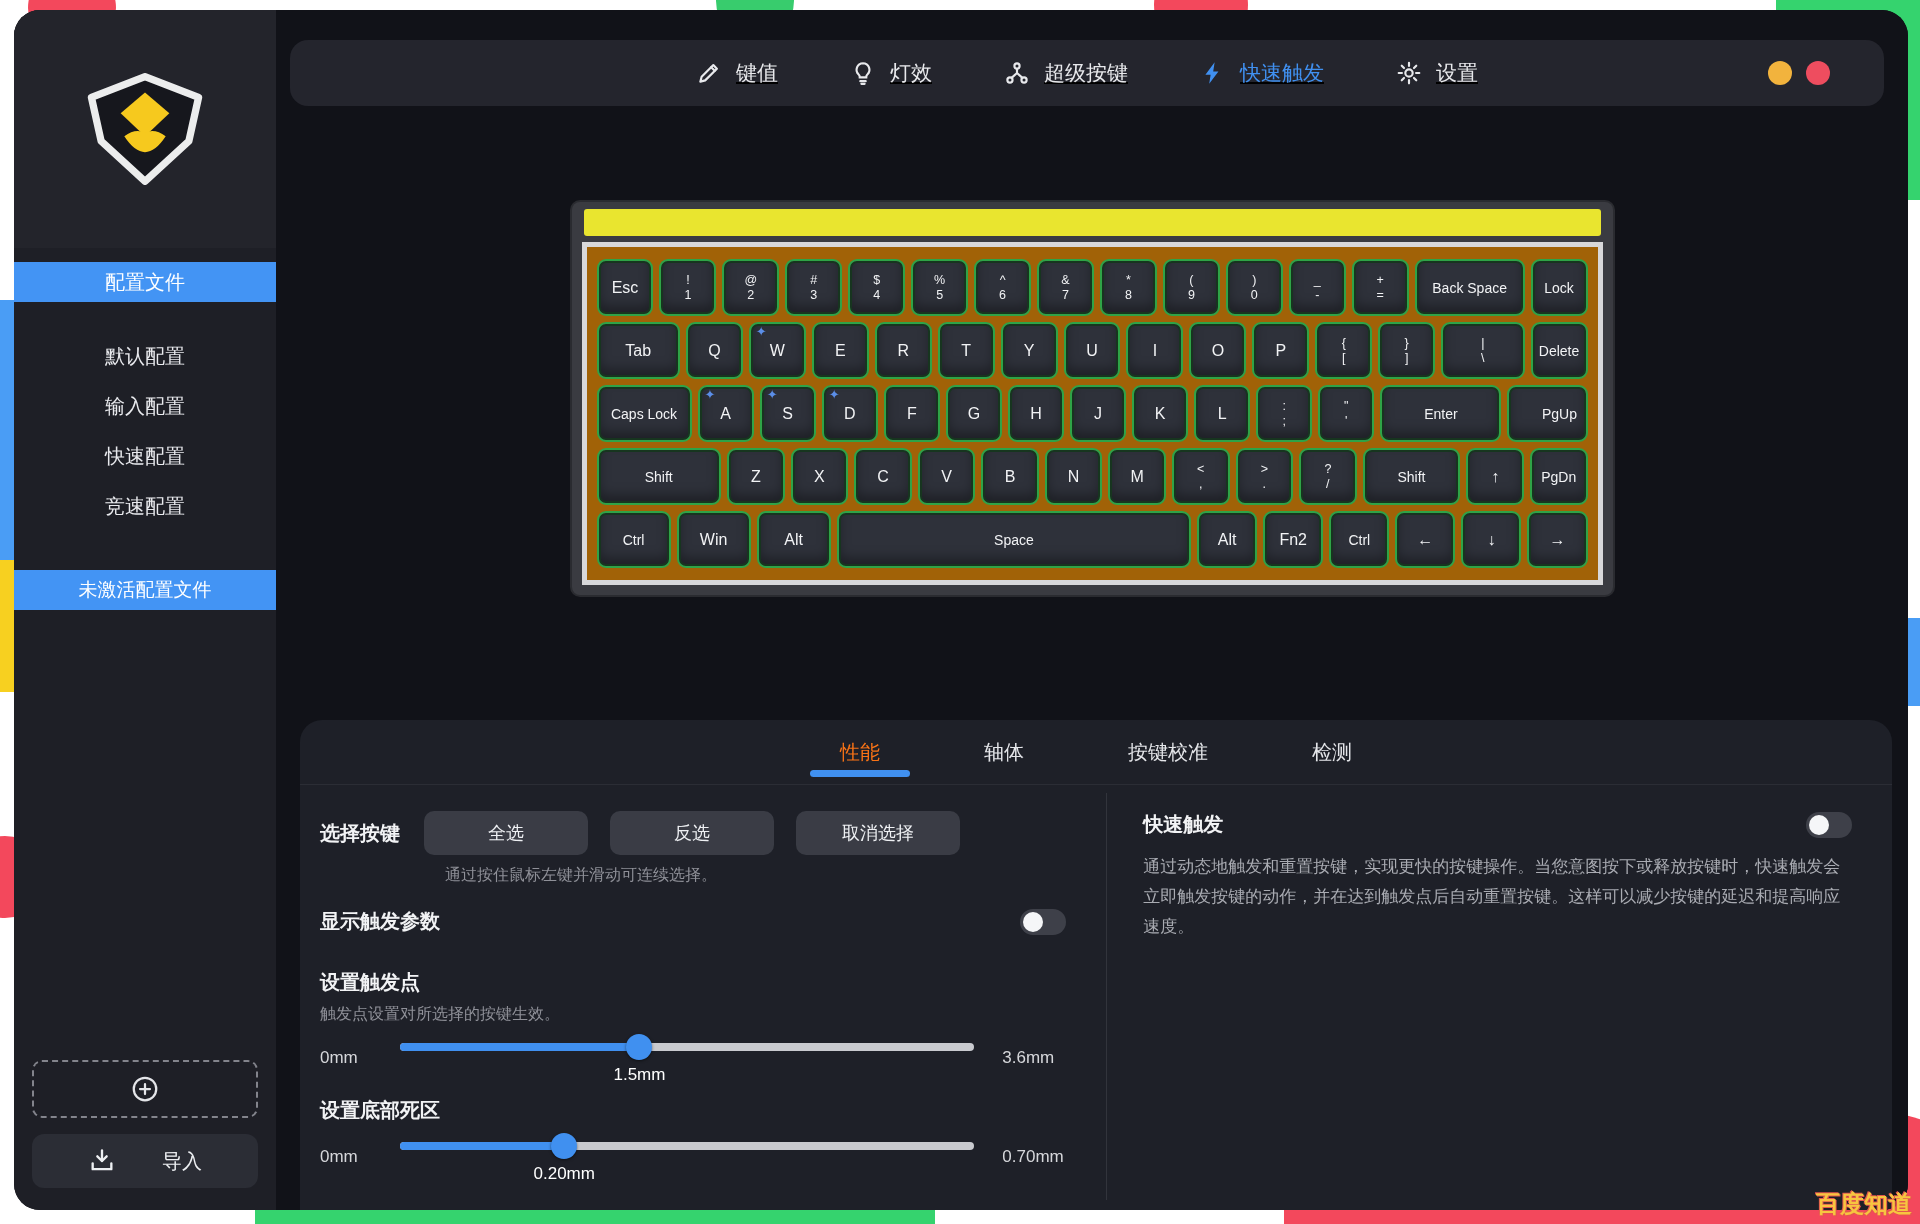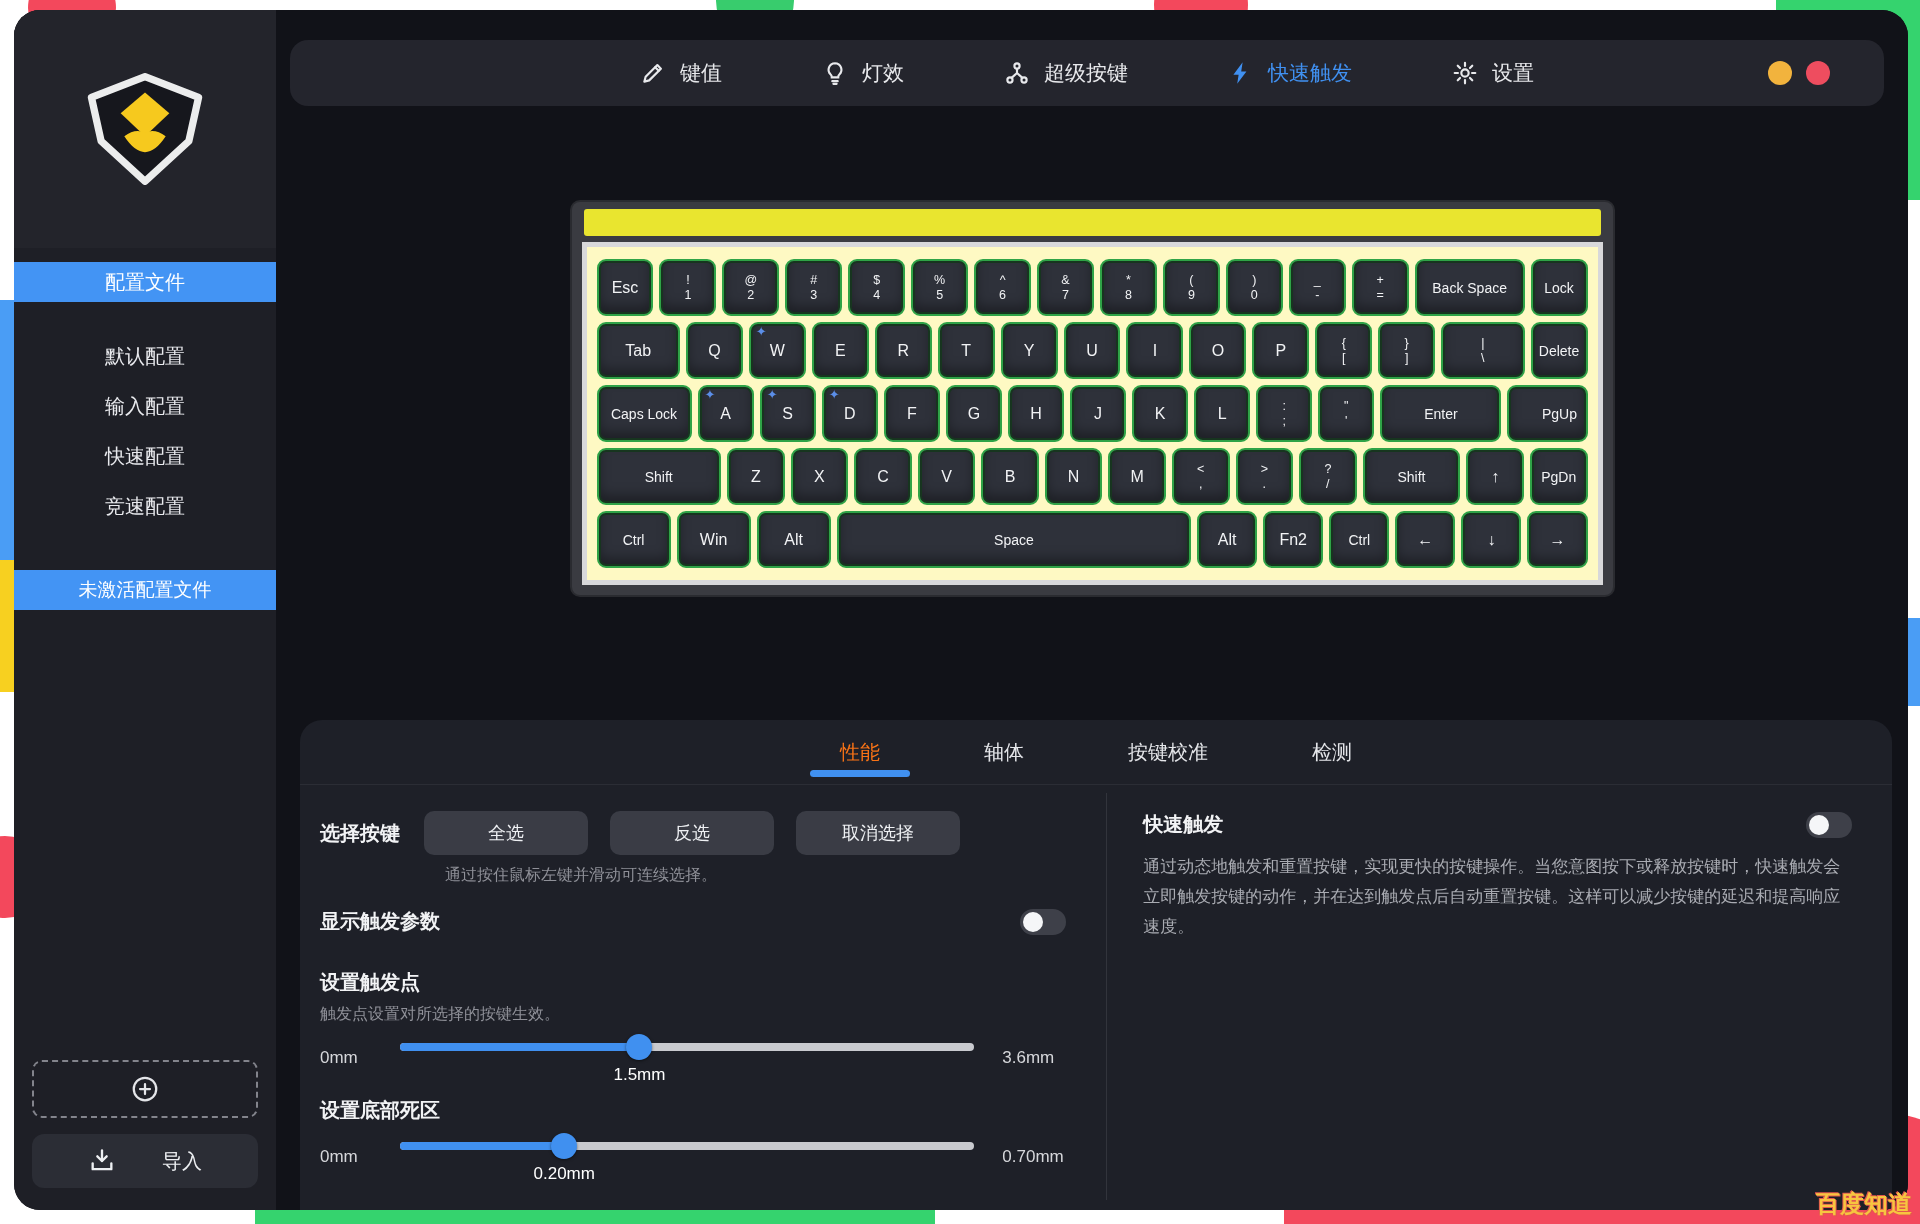--- a/index.html
+++ b/index.html
@@ -46,21 +46,21 @@
     display:flex;align-items:center;justify-content:center;gap:140px;position:relative;flex-shrink:0;}
   .nav-item{display:flex;align-items:center;gap:14px;color:#e8e9ec;font-size:21px;cursor:pointer;}
   .nav-item.active{color:#4090f0;}
   .nav-item svg{width:26px;height:26px;display:block;}
   .win-controls{position:absolute;right:54px;display:flex;gap:14px;}
   .dot{width:24px;height:24px;border-radius:50%;cursor:pointer;}
   
   .keyboard{width:1041px;margin:96px auto 0;flex-shrink:0;}
   .kb-case{background:#3a3b41;border-radius:8px;padding:5px 10px 10px;box-shadow:0 0 0 2px #2a2b30;}
   .kb-topbar{height:27px;background:#e9e52f;border-radius:3px;margin:2px 2px 6px;}
-  .kb-frame{border:5px solid #d8d8da;background:#fef9c3;padding:12px 10px;}
+  .kb-frame{border:5px solid #d8d8da;background:#a16207;padding:12px 10px;}
   .kb-row{display:flex;gap:6px;margin-bottom:6px;}
   .kb-row:last-child{margin-bottom:0;}
   .key{position:relative;height:57px;border:2px solid #2fa347;border-radius:9px;background:#2e313a;
     box-shadow:inset 0 0 0 2px #17351f, inset 0 -8px 12px rgba(0,0,0,.35);
     display:flex;flex-direction:column;align-items:center;justify-content:center;
     color:#f2f3f5;cursor:pointer;min-width:0;box-sizing:border-box;}
   .key .kl{font-size:16px;}
   .key .kl.small{font-size:14px;}
   .key .kt,.key .kb2{font-size:12.5px;line-height:1.2;}
   .key .key-mark{position:absolute;top:0px;left:5px;color:#5b8ee8;font-size:13px;}
@@ -147,21 +147,21 @@
           <path d="M8 8l4 4 4-4"></path>
           <path d="M4 14v5h16v-5"></path>
       </svg>
       <span>导入</span>
     </div>
   </div>
 
   <div class="main">
 
     <div class="navbar">
-      <div style="display:flex;align-items:center;gap:100px;">
+      <div style="display:flex;align-items:center;gap:72px;text-decoration:underline;">
           <div class="nav-item">
             <span class="nav-icon">
               <svg viewBox="0 0 24 24" fill="none" stroke="currentColor" stroke-width="2" stroke-linecap="round" stroke-linejoin="round">
                 <path d="M4 20l1.2-4.5L16 4.7l3.3 3.3L8.5 18.8 4 20z"></path>
                 <path d="M14 6.7l3.3 3.3"></path>
               </svg>
             </span>
             <span>键值</span>
           </div>
           <div class="nav-item">

